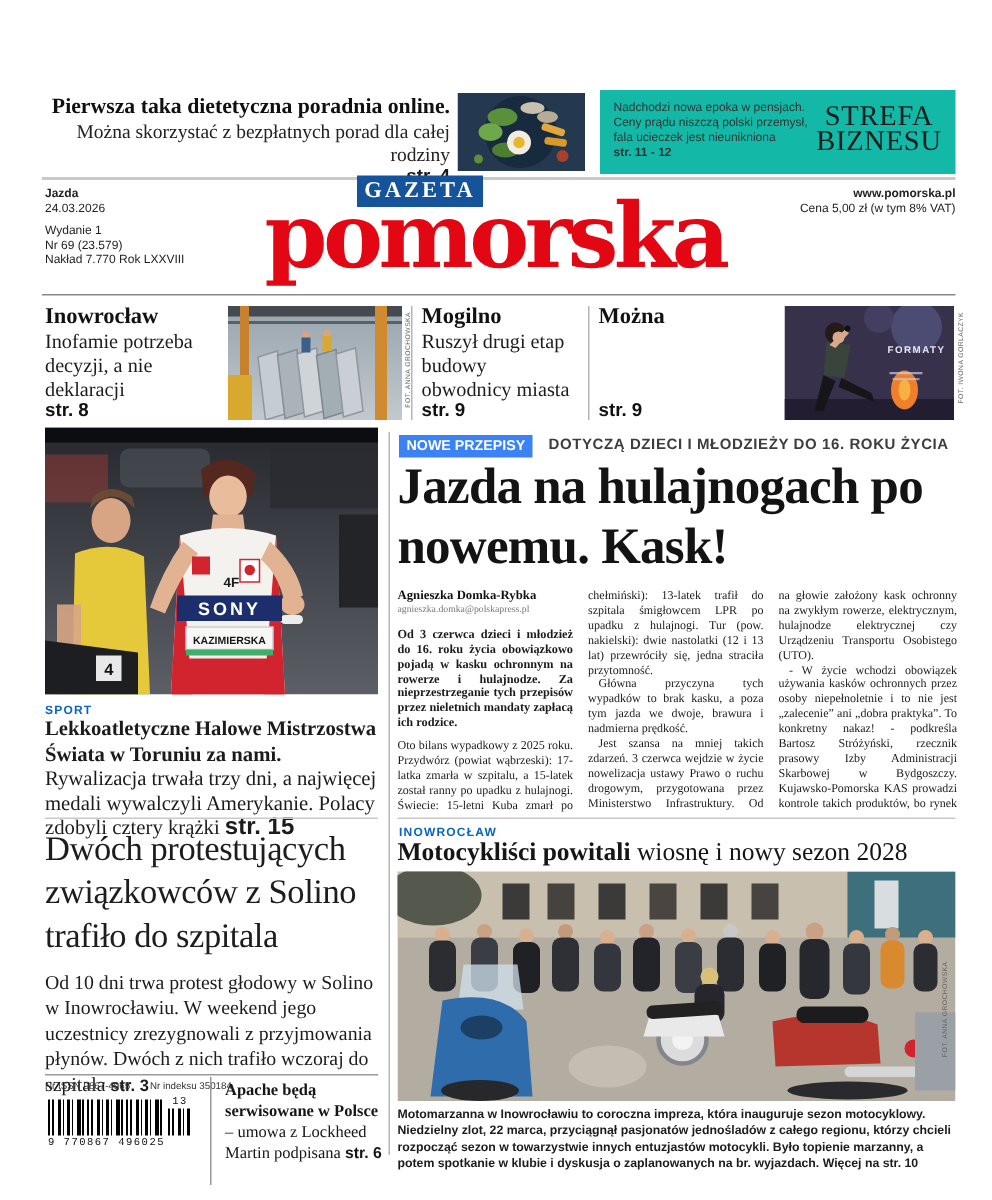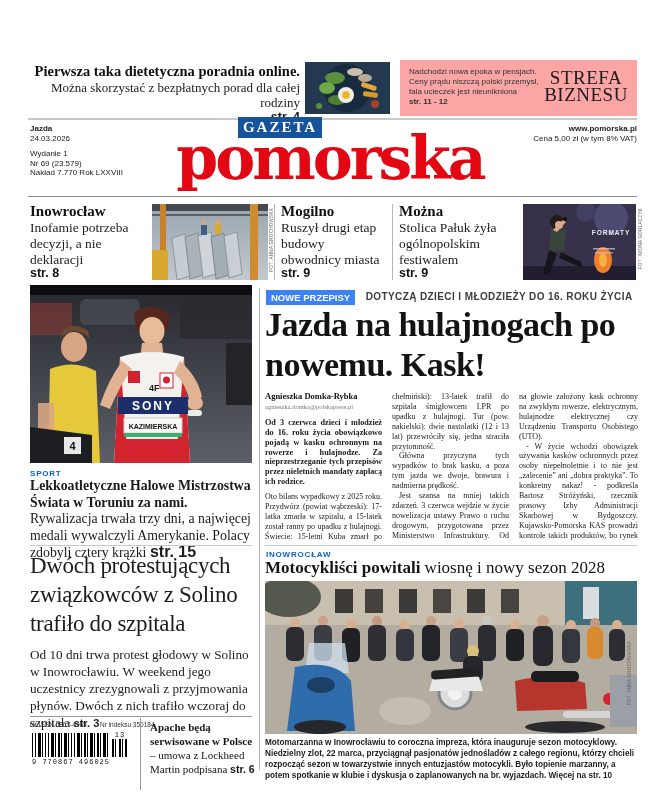--- a/index.html
+++ b/index.html
@@ -11,21 +11,21 @@
   .hr{background:#c9c9c9;height:1px;}
   .vr{background:#b5b5b5;width:1px;}
   .blue{color:#0a63c4;}
   .ref{font-family:"Liberation Sans",sans-serif;font-weight:bold;}
   .vcredit{writing-mode:vertical-rl;transform:rotate(180deg);font-size:4.5px;color:#666;
            letter-spacing:.3px;white-space:nowrap;}
   
   .topHead{font-size:14.5px;font-weight:bold;color:#101010;text-align:right;line-height:17px;}
   .topSub{font-size:13px;color:#222;text-align:right;line-height:15px;}
   .topRef{font-size:12.5px;text-align:right;}
-  .bizBox{background:#fca5a5;}
+  .bizBox{background:#14b8a6;}
   .bizTxt{font-size:8px;line-height:10px;color:#333;}
   .bizLogo{font-family:"Liberation Serif",serif;font-size:19px;line-height:17px;color:#1c1c1c;
            letter-spacing:.5px;text-align:center;}
   
   .mastSmall{font-size:8px;line-height:9.5px;color:#222;}
   .gazetaBox{background:#15549b;color:#fff;text-align:center;font-family:"Liberation Serif",serif;
              font-weight:bold;font-size:15px;line-height:21px;letter-spacing:2px;}
   .pomorska{font-family:"DejaVu Serif","Liberation Serif",serif;font-weight:bold;color:#e30613;
             font-size:60px;letter-spacing:-3px;text-align:center;line-height:62px;}
   
@@ -164,21 +164,20 @@
   <div class="abs" style="left:281px;top:203px;width:106px;">
     <div class="tCity">Mogilno</div>
     <div class="tTxt">Ruszył drugi etap budowy obwodnicy miasta</div>
     <div class="tRef abs" style="top:63px;">str. 9</div>
   </div>
 
   <div class="abs vr" style="left:392px;top:204px;height:76px;"></div>
 
   <div class="abs" style="left:399px;top:203px;width:118px;">
     <div class="tCity">Można</div>
-    <div class="tTxt">Stolica Pałuk żyła ogólnopolskim festiwalem</div>
     <div class="tRef abs" style="top:63px;">str. 9</div>
   </div>
 
   <div class="abs" style="left:523px;top:204px;width:113px;height:76px;">
     <svg width="113" height="76" viewBox="0 0 113 76">
       <rect width="113" height="76" fill="#37314b"></rect>
       <circle cx="88" cy="14" r="17" fill="#50517a" opacity=".85"></circle>
       <circle cx="63" cy="8" r="10" fill="#454365" opacity=".8"></circle>
       <rect y="62" width="113" height="14" fill="#221d31"></rect>
       <ellipse cx="80" cy="56" rx="9" ry="13" fill="#ef7f2a"></ellipse>

